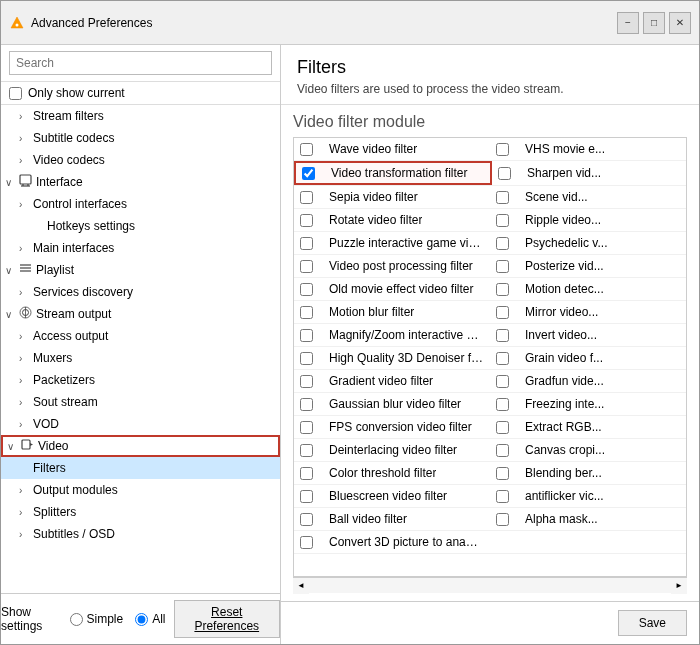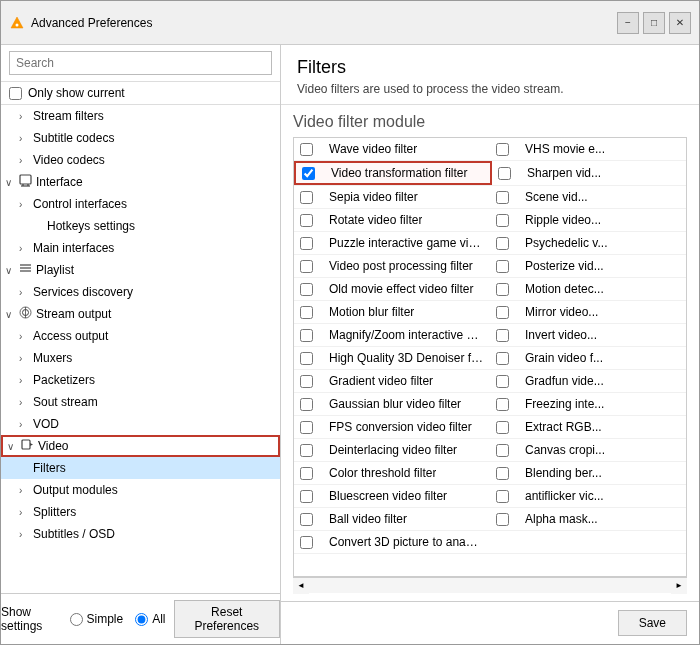--- a/index.html
+++ b/index.html
@@ -138,20 +138,21 @@
     .bottom-bar-label { font-size: 12px; }
     .radio-group { display: flex; align-items: center; gap: 12px; }
     .radio-item { display: flex; align-items: center; gap: 4px; font-size: 12px; }
     .reset-btn {
       margin-left: auto;
       padding: 4px 12px;
       border: 1px solid #bbb;
       background: #f0f0f0;
       font-size: 12px;
       cursor: pointer;
+      text-decoration: underline;
     }
 
     
     .right-panel {
       flex: 1;
       display: flex;
       flex-direction: column;
       overflow: hidden;
     }
     .right-header {

